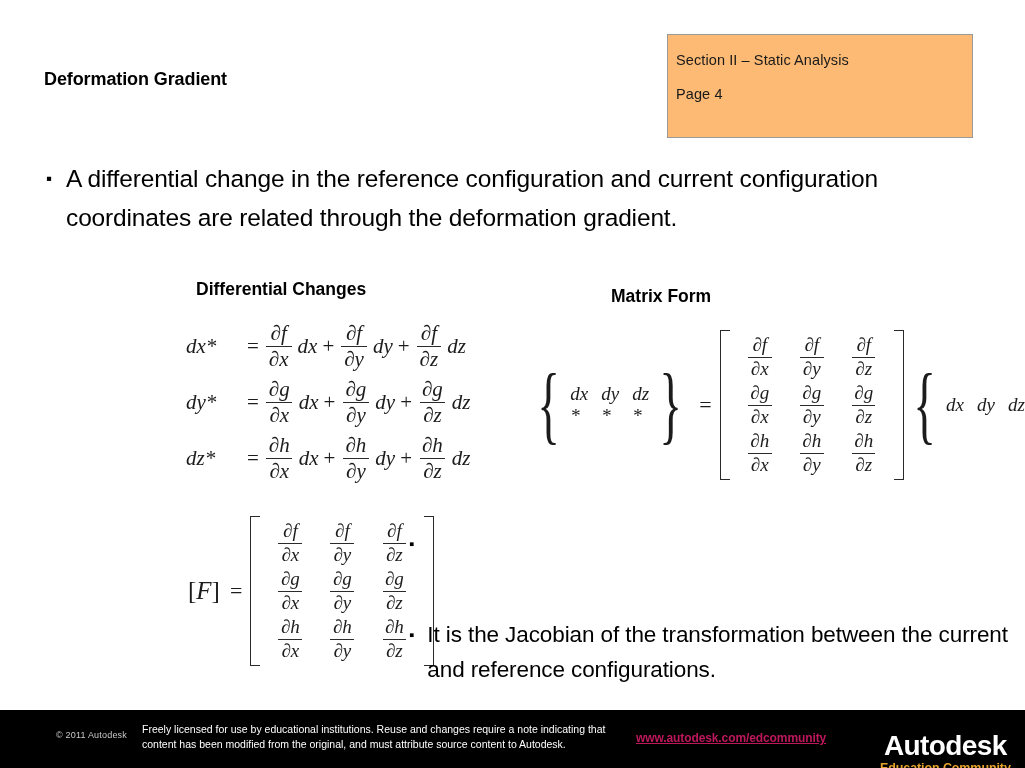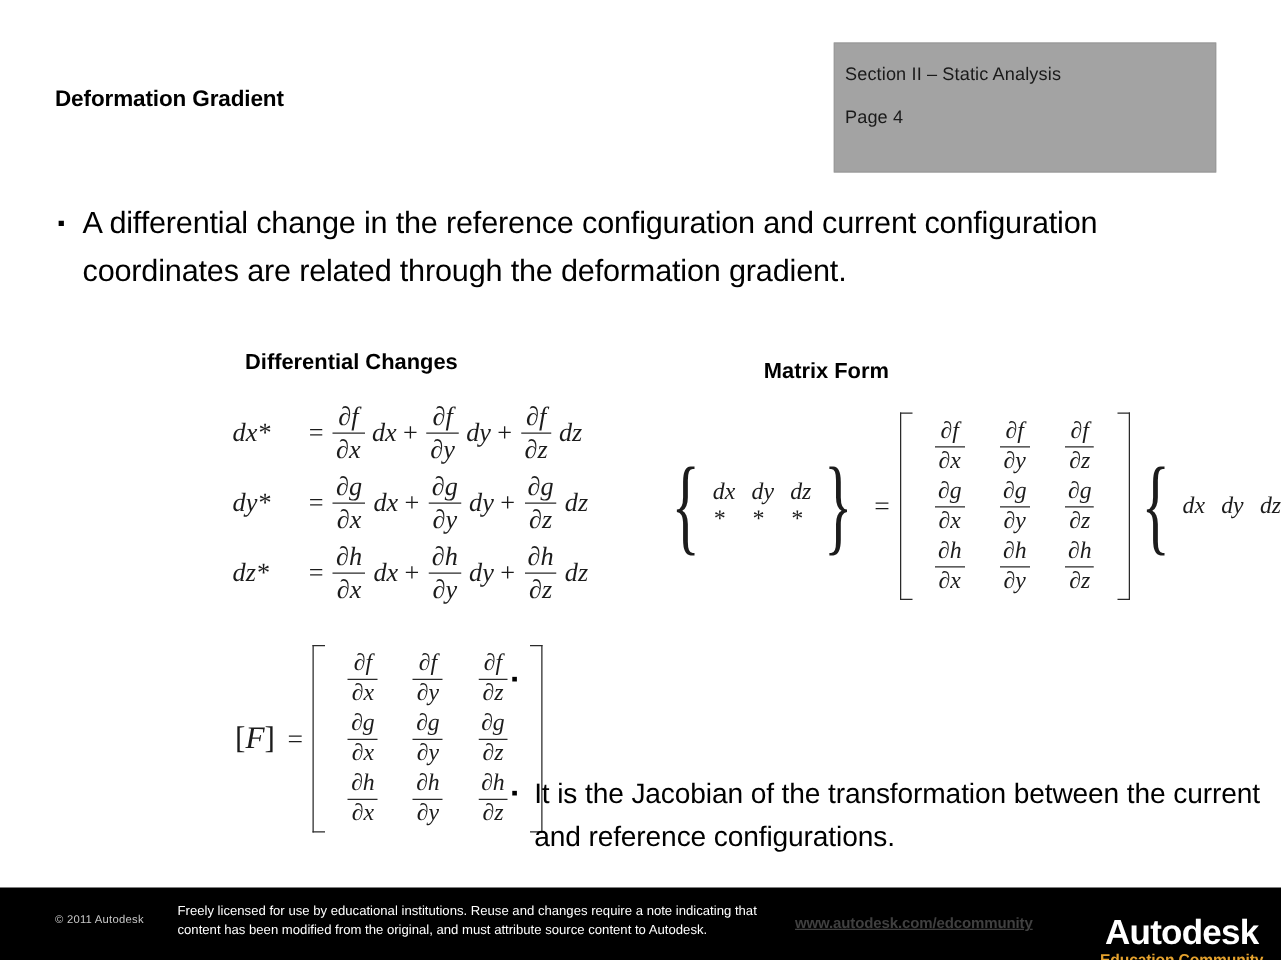--- a/index.html
+++ b/index.html
@@ -16,21 +16,21 @@
     color: #000000;
   }
 
   
   #header-box {
     position: absolute;
     left: 667px;
     top: 34px;
     width: 306px;
     height: 104px;
-    background: #a3a3a3;
+    background: #fdba74;
     border: 1px solid #9a9a9a;
     box-sizing: border-box;
     padding: 8px 4px 0 8px;
   }
   #header-box .hline {
     font-size: 14.5px;
     line-height: 34px;
     color: #1a1a1a;
     letter-spacing: 0.1px;
     white-space: nowrap;
@@ -223,42 +223,42 @@
   #footer-bar {
     position: absolute;
     left: 0;
     top: 710px;
     width: 1025px;
     height: 58px;
     background: #000000;
   }
   #copyright {
     position: absolute;
-    left: 44px;
+    left: 56px;
     top: 730px;
     font-size: 9px;
     color: #c8c8c8;
     letter-spacing: 0.2px;
   }
   #license-text {
     position: absolute;
     left: 142px;
     top: 722px;
     width: 480px;
     font-size: 10.5px;
     line-height: 15px;
     color: #ffffff;
   }
   #ed-url {
     position: absolute;
     left: 636px;
     top: 731px;
     font-size: 12px;
     font-weight: bold;
-    color: #404040;
+    color: #be185d;
     letter-spacing: -0.1px;
   }
   #autodesk-logo {
     position: absolute;
     left: 880px;
     top: 716px;
     text-align: center;
   }
   #autodesk-logo .brand {
     font-size: 28px;

